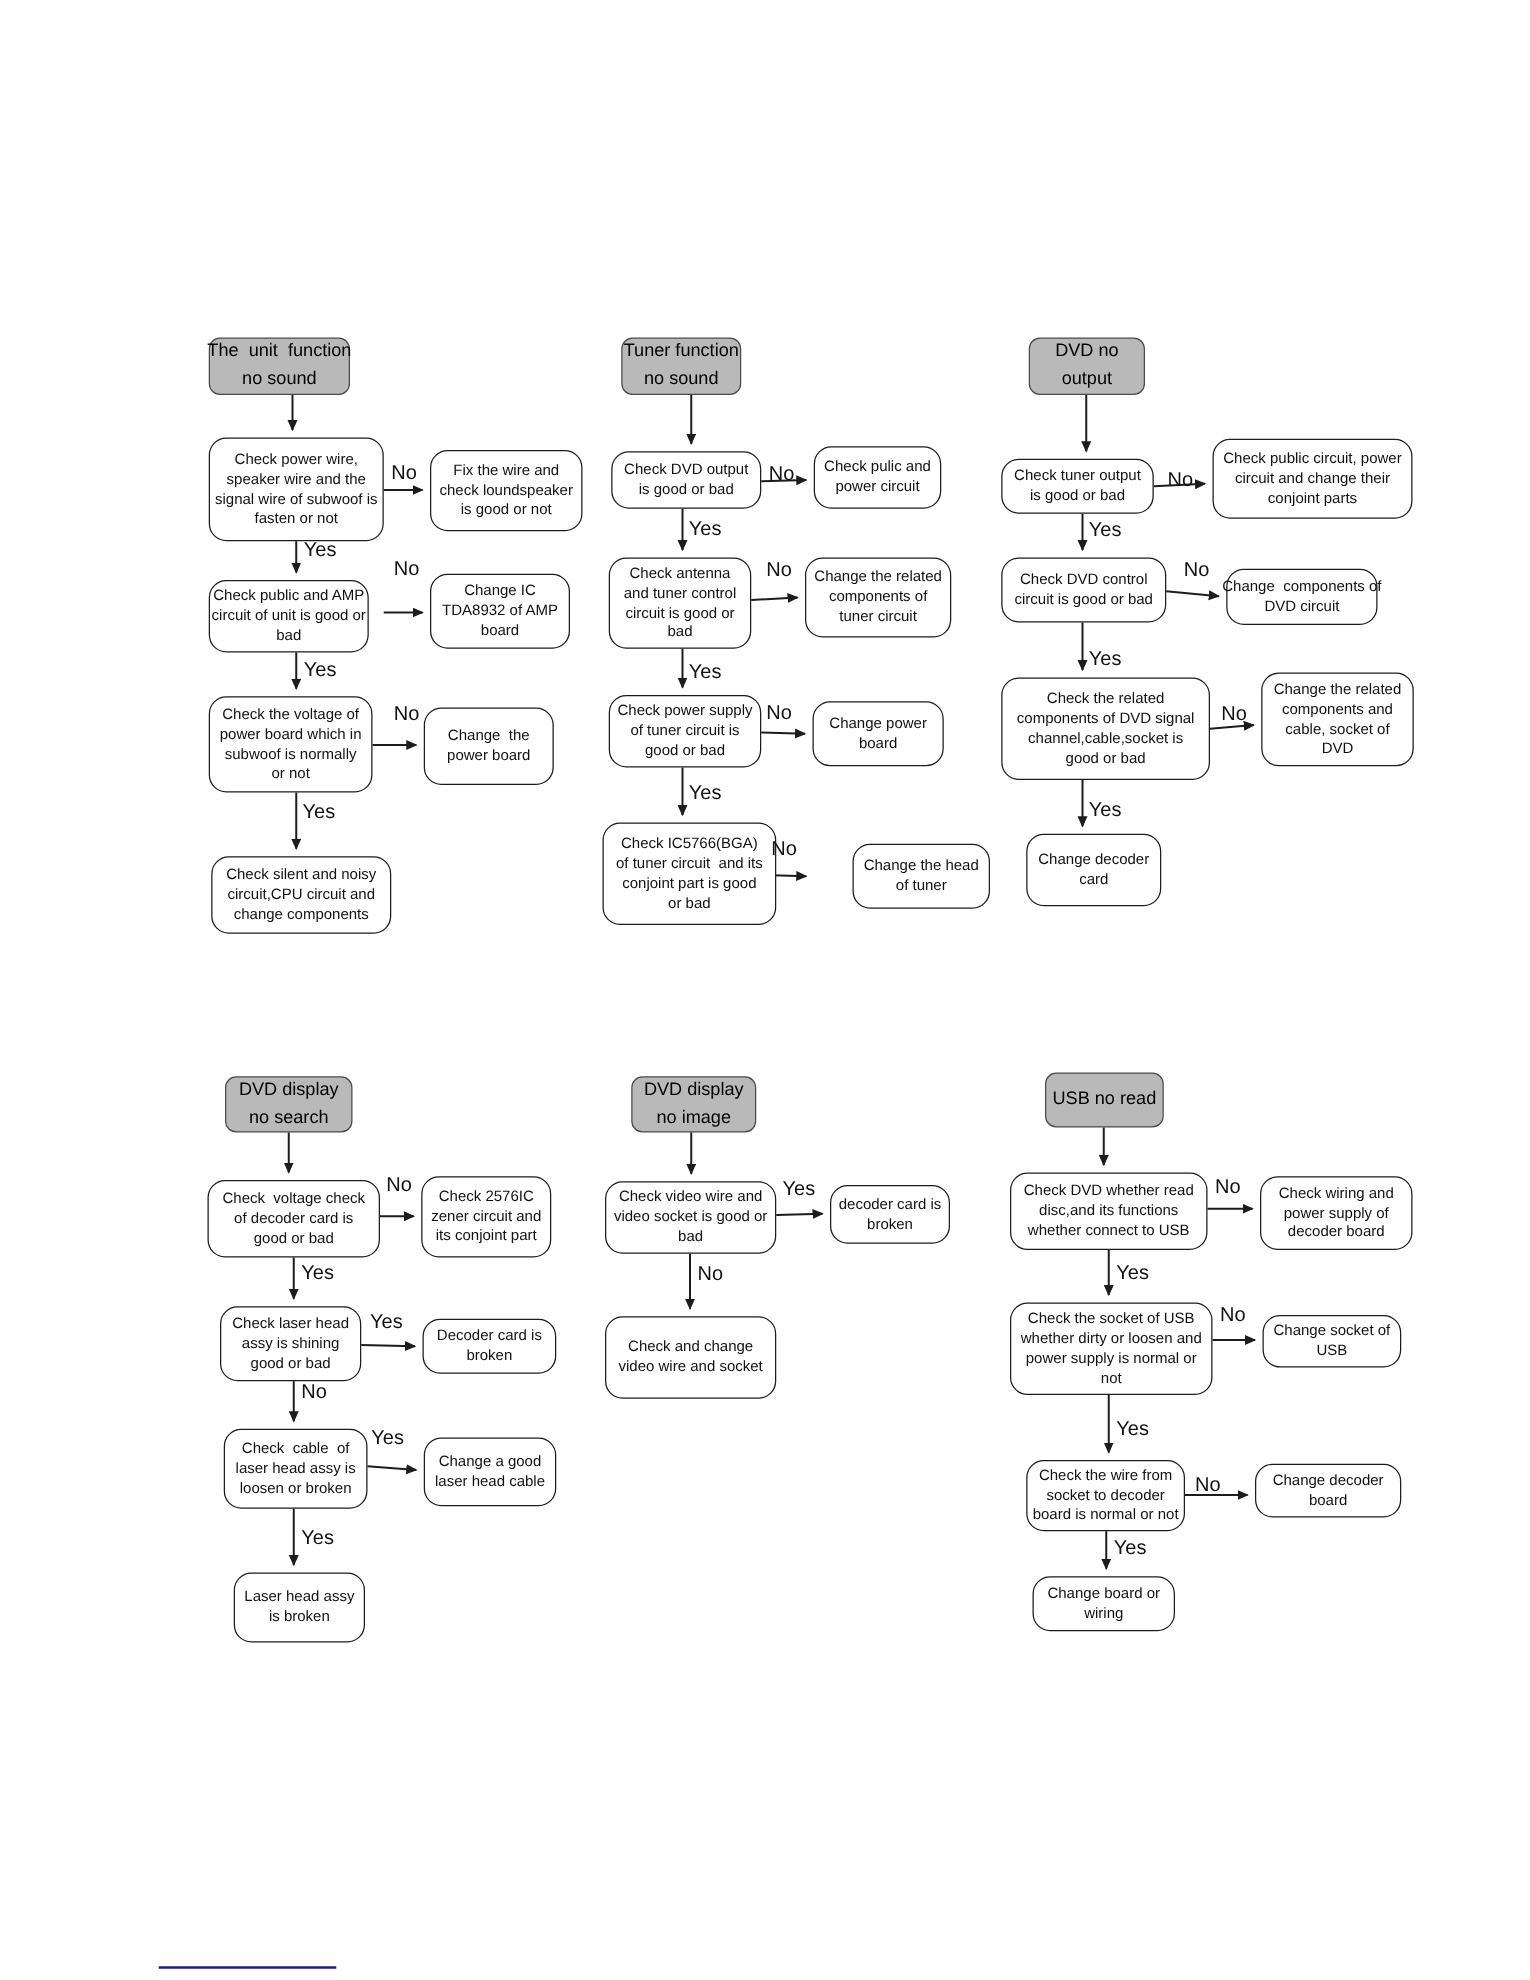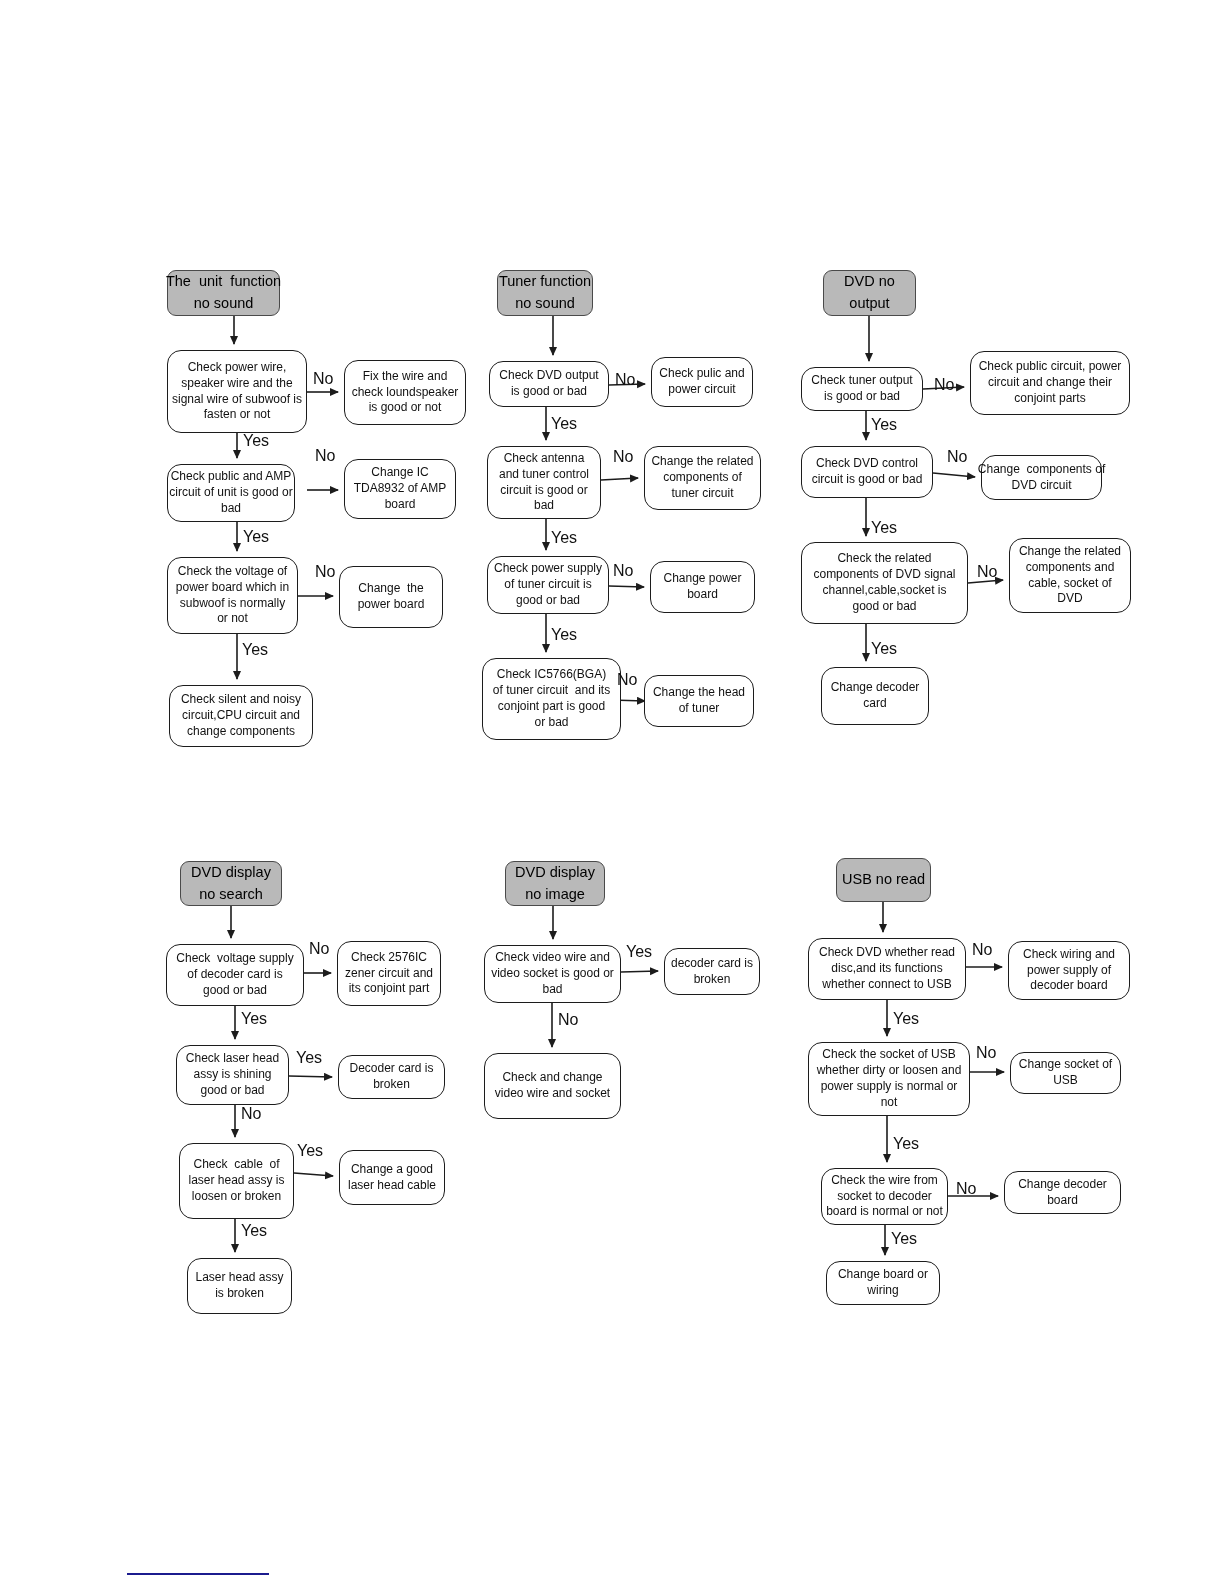--- a/index.html
+++ b/index.html
@@ -132,21 +132,21 @@
 tuner circuit</div>
     <div class="nb" style="left:487px;top:556px;width:122px;height:58px">Check power supply
 of tuner circuit is
 good or bad</div>
     <div class="nb" style="left:650px;top:561px;width:105px;height:52px">Change power
 board</div>
     <div class="nb" style="left:482px;top:658px;width:139px;height:82px">Check IC5766(BGA)
 of tuner circuit  and its
 conjoint part is good
 or bad</div>
-    <div class="nb" style="left:644px;top:675px;width:110px;height:52px">Change the head
+    <div class="nb" style="left:682px;top:675px;width:110px;height:52px">Change the head
 of tuner</div>
     <span class="el" style="left:615px;top:371px">No</span>
     <span class="el" style="left:551px;top:415px">Yes</span>
     <span class="el" style="left:613px;top:448px">No</span>
     <span class="el" style="left:551px;top:529px">Yes</span>
     <span class="el" style="left:613px;top:562px">No</span>
     <span class="el" style="left:551px;top:626px">Yes</span>
     <span class="el" style="left:617px;top:671px">No</span>
   </div>
 
@@ -176,32 +176,32 @@
     <span class="el" style="left:871px;top:416px">Yes</span>
     <span class="el" style="left:947px;top:448px">No</span>
     <span class="el" style="left:871px;top:519px">Yes</span>
     <span class="el" style="left:977px;top:563px">No</span>
     <span class="el" style="left:871px;top:640px">Yes</span>
   </div>
 
   <div>
     <div class="nb tb" style="left:180px;top:861px;width:102px;height:45px">DVD display
 no search</div>
-    <div class="nb" style="left:166px;top:944px;width:138px;height:62px">Check  voltage supply
+    <div class="nb" style="left:166px;top:944px;width:138px;height:62px">Check  voltage check
 of decoder card is
 good or bad</div>
     <div class="nb" style="left:337px;top:941px;width:104px;height:65px">Check 2576IC
 zener circuit and
 its conjoint part</div>
     <div class="nb" style="left:176px;top:1045px;width:113px;height:60px">Check laser head
 assy is shining
 good or bad</div>
     <div class="nb" style="left:338px;top:1055px;width:107px;height:44px">Decoder card is
 broken</div>
-    <div class="nb" style="left:179px;top:1143px;width:115px;height:76px">Check  cable  of
+    <div class="nb" style="left:179px;top:1143px;width:115px;height:64px">Check  cable  of
 laser head assy is
 loosen or broken</div>
     <div class="nb" style="left:339px;top:1150px;width:106px;height:55px">Change a good
 laser head cable</div>
     <div class="nb" style="left:187px;top:1258px;width:105px;height:56px">Laser head assy
 is broken</div>
     <span class="el" style="left:309px;top:940px">No</span>
     <span class="el" style="left:241px;top:1010px">Yes</span>
     <span class="el" style="left:296px;top:1049px">Yes</span>
     <span class="el" style="left:241px;top:1105px">No</span>

